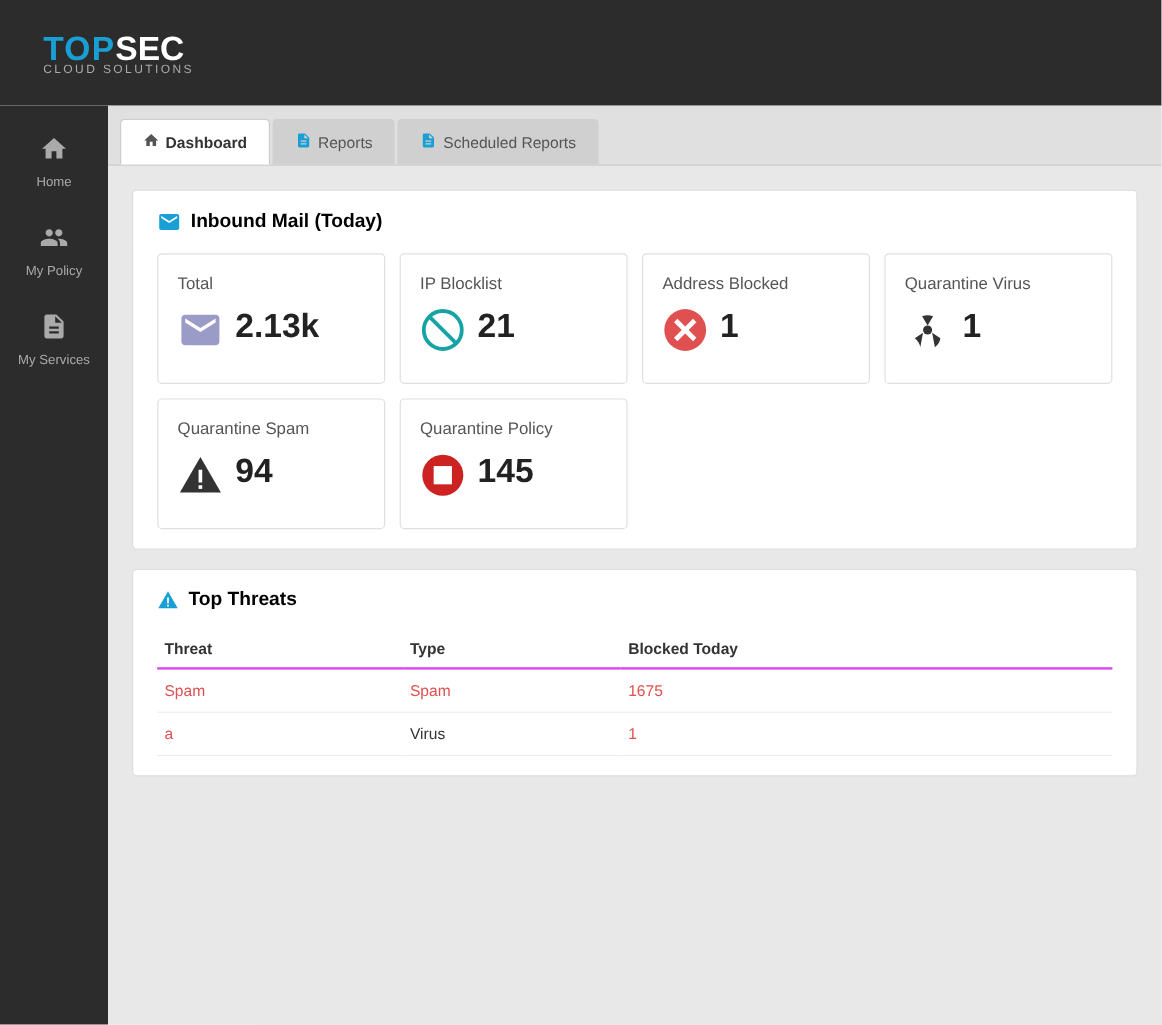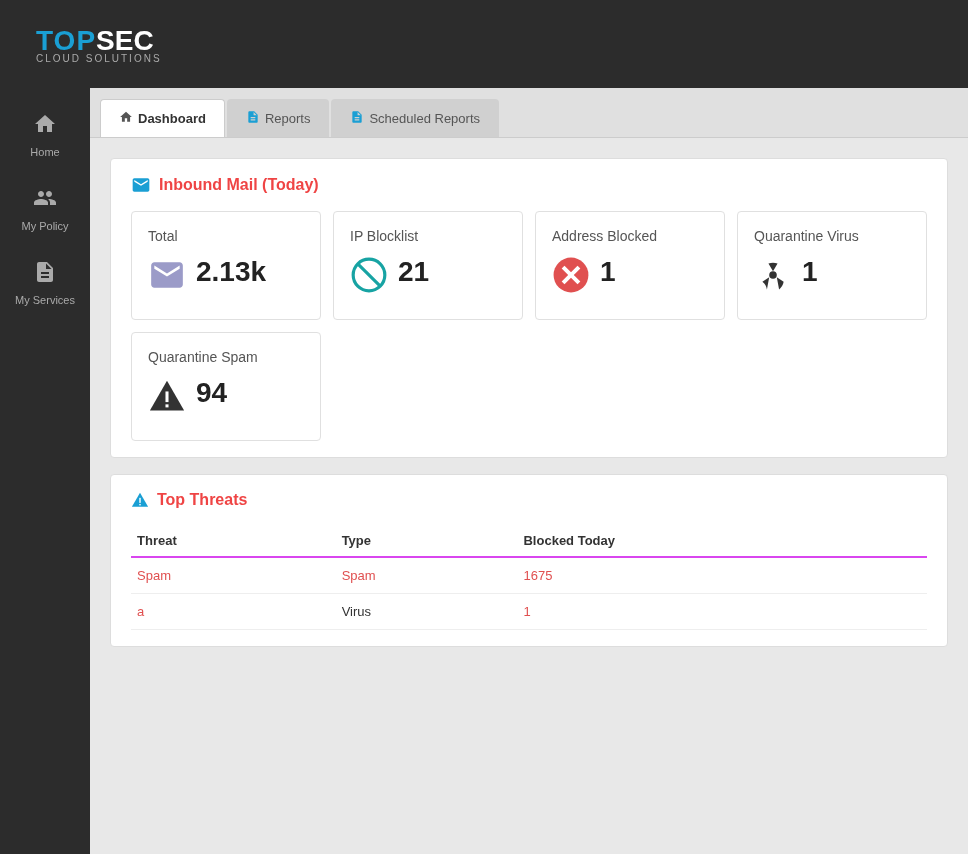--- a/index.html
+++ b/index.html
@@ -105,21 +105,21 @@
     
     .section-card {
       background: #ffffff;
       border: 1px solid #ddd;
       border-radius: 4px;
       padding: 16px 20px;
       margin-bottom: 16px;
     }
 
     .section-title {
-      color: #ef4444;
+      color: #000000;
       font-size: 16px;
       font-weight: bold;
       display: flex;
       align-items: center;
       gap: 8px;
       margin-bottom: 16px;
     }
 
     
     .stats-grid {
@@ -342,20 +342,32 @@
                 <svg class="warning-svg" viewBox="0 0 100 100" fill="#333">
                   <polygon points="50,10 95,88 5,88"></polygon>
                   <rect x="46" y="38" width="8" height="28" fill="white"></rect>
                   <rect x="46" y="72" width="8" height="8" fill="white"></rect>
                 </svg>
               </span>
               <span class="stat-value">94</span>
             </div>
           </div>
 
+          <div class="stat-card">
+            <div class="stat-label">Quarantine Policy</div>
+            <div class="stat-value-row">
+              <span class="stat-icon">
+                <svg class="stop-svg" viewBox="0 0 100 100">
+                  <circle cx="50" cy="50" r="45" fill="#cc2222"></circle>
+                  <rect x="30" y="30" width="40" height="40" fill="white"></rect>
+                </svg>
+              </span>
+              <span class="stat-value">145</span>
+            </div>
+          </div>
 
         </div>
       </div>
 
       <div class="threats-section">
         <div class="section-title">
           <svg width="18" height="18" viewBox="0 0 100 100" fill="#1a9fd4">
             <polygon points="50,10 95,88 5,88"></polygon>
             <rect x="46" y="38" width="8" height="28" fill="white"></rect>
             <rect x="46" y="72" width="8" height="8" fill="white"></rect>

